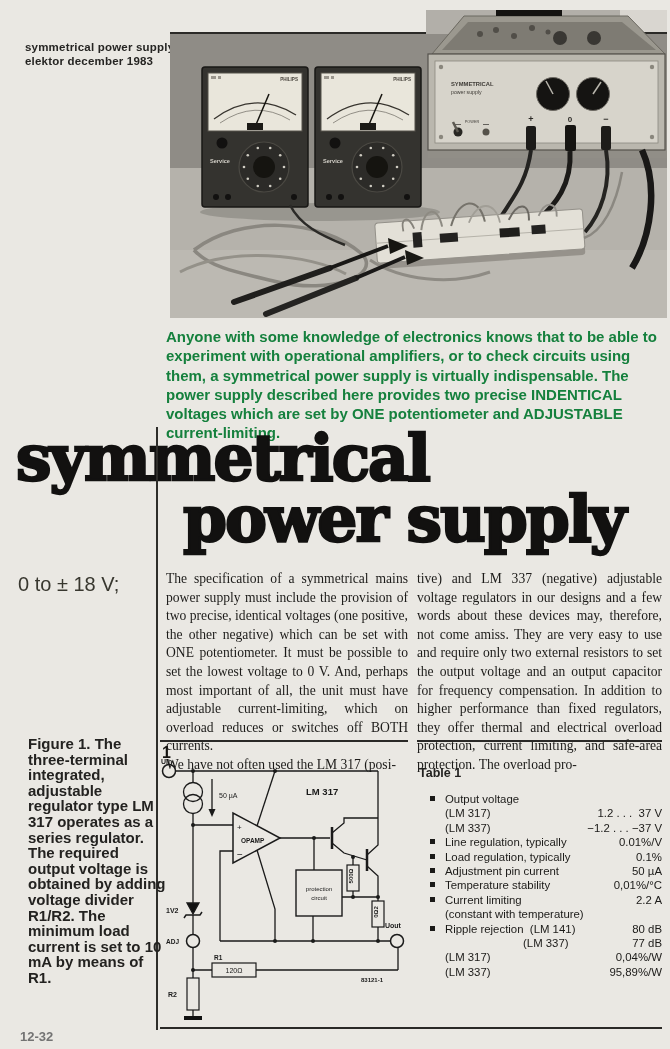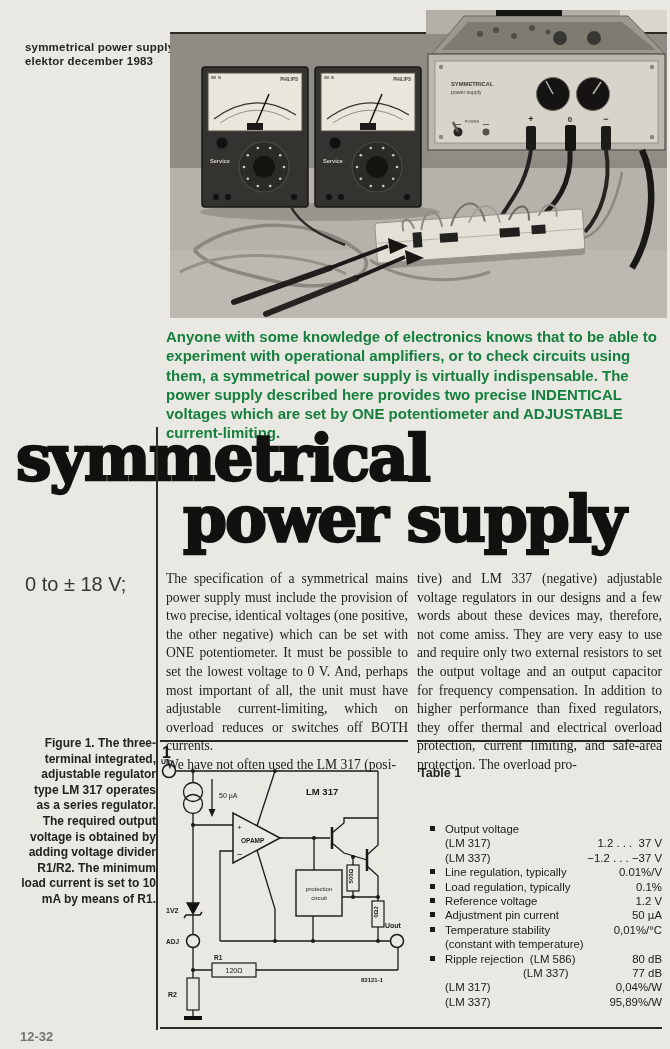--- a/index.html
+++ b/index.html
@@ -7,35 +7,35 @@
         font-family:"Liberation Sans",sans-serif;color:#1a1a1a;}
   .abs{position:absolute;}
   .hdr{left:25px;top:40px;font-size:11.5px;font-weight:bold;line-height:14px;color:#262523;letter-spacing:.2px;}
   .photo{left:170px;top:10px;width:497px;height:308px;}
   .intro{left:166px;top:327px;width:497px;font-weight:bold;font-size:15px;line-height:19.3px;color:#15803d;}
   .title{font-family:"DejaVu Serif",serif;font-weight:bold;color:#121110;
          -webkit-text-stroke:2.4px #121110;letter-spacing:-2px;font-size:63px;line-height:60px;white-space:nowrap;}
   .t1{left:16px;top:428px;}
   .t2{left:183px;top:489px;}
   .vrule{left:156px;top:427px;width:2px;height:603px;background:#2e2d2a;}
-  .specs{left:18px;top:570px;font-size:20px;line-height:28px;color:#38372f;font-weight:normal;margin-left:7px;}
-  .figcap{left:18px;top:736px;width:138px;font-size:12px;font-weight:bold;line-height:15.6px;color:#232220;text-align:right;}
+  .specs{left:18px;top:570px;font-size:20px;line-height:28px;color:#38372f;font-weight:normal;}
+  .figcap{left:28px;top:736px;width:138px;font-size:15px;font-weight:bold;line-height:15.6px;color:#232220;}
   .col{top:570px;font-family:"Liberation Serif",serif;font-size:13.6px;line-height:18.6px;
        text-align:justify;color:#1c1b19;}
   .col p{margin:0;}
   .col1{left:166px;width:242px;}
   .col2{left:417px;width:245px;}
   .hrule{height:2px;background:#2a2927;}
   .hr1{left:160px;top:740px;width:248px;}
   .hr2{left:417px;top:740px;width:245px;}
   .hr3{left:160px;top:1027px;width:502px;}
   .fignum{left:162px;top:744px;font-size:16px;font-weight:bold;color:#151411;}
   .circuit{left:158px;top:757px;}
   .ttl{left:419px;top:766px;font-size:12.5px;font-weight:bold;color:#232220;}
-  .tbl{left:430px;top:792px;width:232px;font-size:11.4px;line-height:14.4px;color:#1b1a18;margin-top:30px;}
+  .tbl{left:430px;top:792px;width:232px;font-size:11.4px;line-height:14.4px;color:#1b1a18;}
   .trow{display:flex;align-items:flex-start;}
   .tbul{width:15px;flex:none;padding-top:4px;}
   .tbul::after{content:"";display:block;width:5px;height:5px;background:#1b1a18;}
   .tbul.hid::after{display:none;}
   .tlab{flex:1;white-space:pre;}
   .tlab.ind2{padding-left:78px;}
   .tval{white-space:pre;text-align:left;}
   .pageno{left:20px;top:1029px;font-size:13px;font-weight:bold;color:#737373;}
   svg text{font-family:"Liberation Sans",sans-serif;}
 </style>
@@ -309,41 +309,41 @@
         <span class="tlab">Line regulation, typically</span>
         <span class="tval">0.01%/V</span>
       </div>
       <div class="trow">
         <span class="tbul"></span>
         <span class="tlab">Load regulation, typically</span>
         <span class="tval">0.1%</span>
       </div>
       <div class="trow">
         <span class="tbul"></span>
-        <span class="tlab">Reference voltage</span>
-        <span class="tval">1.2 V</span>
-      </div>
-      <div class="trow">
-        <span class="tbul"></span>
         <span class="tlab">Adjustment pin current</span>
         <span class="tval">50 µA</span>
       </div>
       <div class="trow">
         <span class="tbul"></span>
         <span class="tlab">Temperature stability</span>
         <span class="tval">0,01%/°C</span>
       </div>
       <div class="trow">
+        <span class="tbul"></span>
+        <span class="tlab">Current limiting</span>
+        <span class="tval">2.2 A</span>
+      </div>
+      <div class="trow">
         <span class="tbul hid"></span>
         <span class="tlab">(constant with temperature)</span>
         <span class="tval"></span>
       </div>
       <div class="trow">
         <span class="tbul"></span>
-        <span class="tlab">Ripple rejection  (LM 586)</span>
+        <span class="tlab">Ripple rejection  (LM 141)</span>
         <span class="tval">80 dB</span>
       </div>
       <div class="trow">
         <span class="tbul hid"></span>
         <span class="tlab ind2">(LM 337)</span>
         <span class="tval">77 dB</span>
       </div>
       <div class="trow">
         <span class="tbul hid"></span>
         <span class="tlab">(LM 317)</span>

